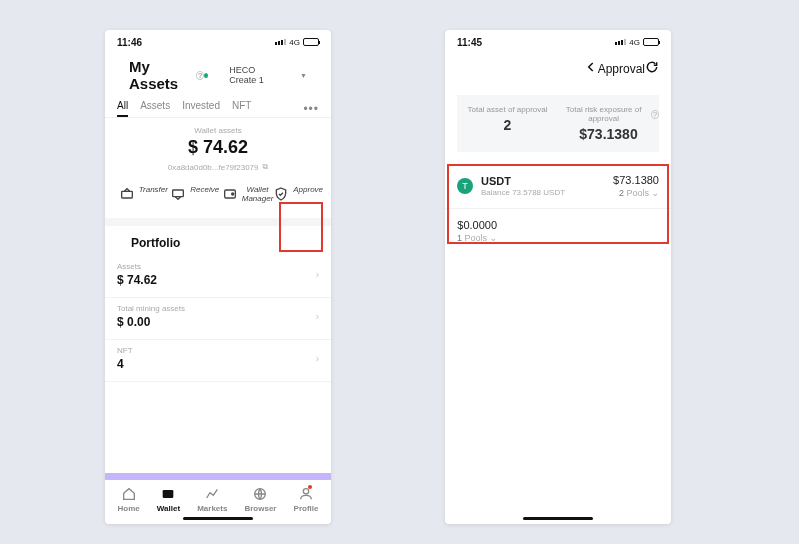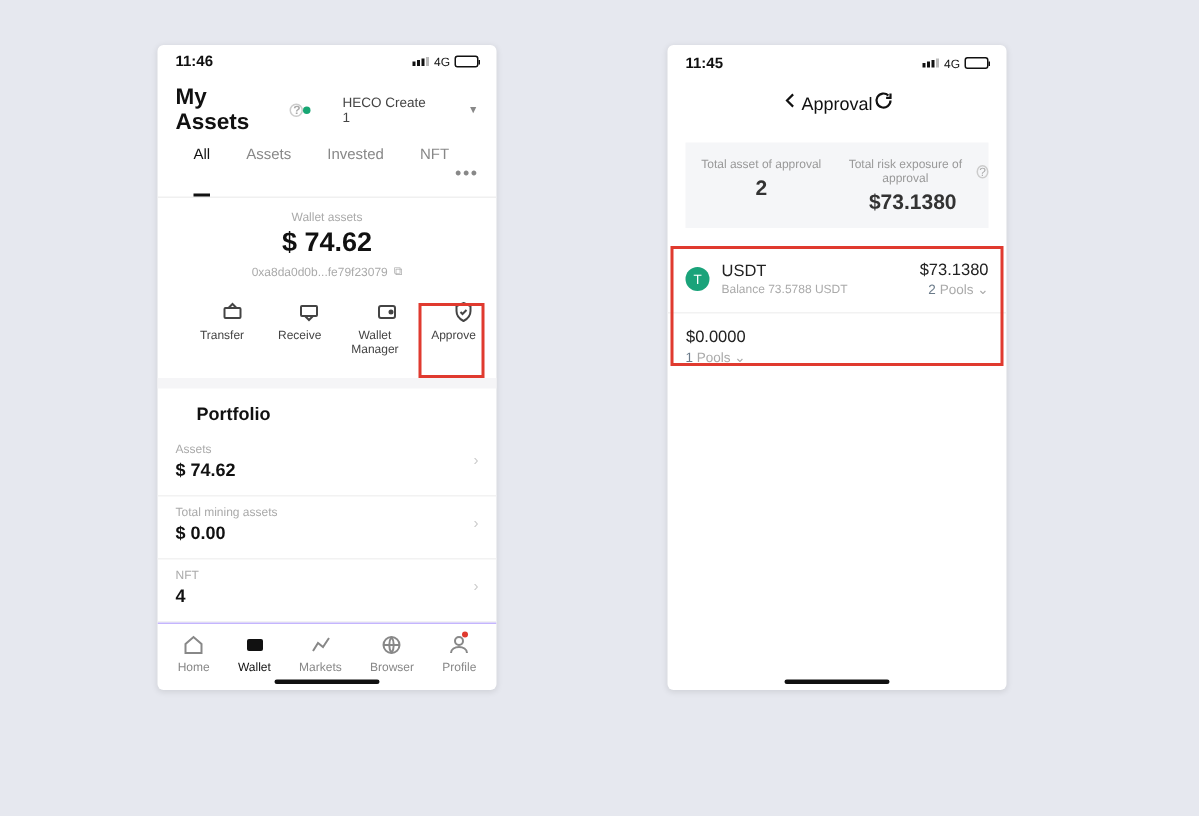--- a/index.html
+++ b/index.html
@@ -6,21 +6,21 @@
   body {
     background: #e6e8ef;
     font-family: -apple-system, BlinkMacSystemFont, "Segoe UI", Arial, sans-serif;
     width: 799px;
     height: 544px;
     position: relative;
   }
   .phone {
     position: absolute;
     width: 226px;
-    height: 430px;
+    height: 494px;
     background: #fff;
     border-radius: 4px;
     box-shadow: 0 1px 4px rgba(0,0,0,0.1);
     overflow: hidden;
     display: flex;
     flex-direction: column;
   }
   .phone.left { top: 30px; left: 105px; }
   .phone.right { top: 30px; left: 445px; }
 
@@ -40,79 +40,79 @@
   .signal-bars span { width:2px; background:#111; display:block; }
   .signal-bars span:nth-child(1){height:3px}
   .signal-bars span:nth-child(2){height:4px}
   .signal-bars span:nth-child(3){height:5px}
   .signal-bars span:nth-child(4){height:6px; background:#bbb}
   .battery { width:16px; height:8px; border:1px solid #111; border-radius:2px; position:relative; }
   .battery::after{content:"";position:absolute;right:-2px;top:2px;width:1px;height:3px;background:#111;}
   .battery .fill{height:100%;width:35%;background:#f5c542;}
 
   
-  .title-row { display:flex; justify-content:flex-end; align-items:center; padding: 4px 12px 2px; }
+  .title-row { display:flex; justify-content:flex-end; align-items:center; padding: 4px 24px 2px; }
   .title-row h1 { font-size: 15px; font-weight:700; color:#111; display:flex; align-items:center; gap:3px; }
   .tiny-q { font-size:8px; color:#aaa; border:1px solid #ccc; border-radius:50%; width:9px; height:9px; display:inline-flex; align-items:center; justify-content:center; }
   .network-pill { font-size:9px; color:#444; display:flex; align-items:center; gap:21px; }
   .network-pill .dot{ width:5px; height:5px; border-radius:50%; background:#17a673; }
   .network-pill .caret{ font-size:7px; color:#888; }
 
   .tabs-row { display:flex; align-items:center; justify-content:space-between; padding: 6px 12px 0; border-bottom:1px solid #f0f0f0; }
   .tabs { display:flex; gap:12px; }
-  .tab { font-size:10px; color:#888; padding-bottom:20px;margin-left:12px; }
+  .tab { font-size:10px; color:#888; padding-bottom:4px; }
   .tab.active { color:#111; border-bottom:2px solid #111; font-weight:500; }
   .more-dots { font-size:12px; color:#888; letter-spacing:1px; }
 
   .center-block { text-align:center; padding: 8px 0 6px; }
   .wallet-label { font-size:8px; color:#aaa; }
   .balance { font-size:18px; font-weight:700; color:#111; margin-top:2px; }
   .addr-row { font-size:8px; color:#aaa; margin-top:4px; display:flex; justify-content:center; gap:4px; align-items:center;}
   .copy-icon { font-size:8px; color:#aaa; }
 
   .action-row { display:flex; justify-content:space-around; padding: 8px 10px 14px; }
-  .action { display:flex; flex-direction:column; align-items:flex-end; gap:4px; width:44px; }
+  .action { display:flex; flex-direction:row; align-items:flex-start; gap:4px; width:44px;font-style:italic; }
   .action-icon { width:16px; height:16px; display:flex; align-items:center; justify-content:center; color:#444; }
   .action-label { font-size:8px; color:#444; text-align:center; line-height:1.1; }
   .highlight-approve { position:absolute; border:2px solid #e03a2f; width:44px; height:50px; top:172px; left:174px; pointer-events:none; }
 
   .section-gap { background:#f5f5f7; height:8px; width:100%; }
   .portfolio-header { padding: 10px 12px 6px; font-size:12px; font-weight:600; color:#111;margin-left:14px; }
   .portfolio-item { padding: 6px 12px 10px; border-bottom:1px solid #f2f2f2; display:flex; justify-content:space-between; align-items:center; }
   .p-left .p-label { font-size:8px; color:#aaa; }
   .p-left .p-value { font-size:12px; font-weight:600; color:#111; margin-top:2px; }
   .chev { font-size:10px; color:#ccc; }
 
-  .bottom-nav { margin-top:auto; display:flex; justify-content:space-around; align-items:center; padding:6px 4px 2px; border-top:1px solid #c4b5fd; }
+  .bottom-nav { margin-top:auto; display:flex; justify-content:space-around; align-items:center; padding:6px 4px 2px; border-top:7px solid #c4b5fd;font-weight:bold; }
   .nav-item { display:flex; flex-direction:column; align-items:center; gap:2px; color:#888; position:relative; }
   .nav-item.active { color:#111; }
   .nav-icon { width:16px; height:16px; display:flex; align-items:center; justify-content:center; font-size:14px; }
   .nav-label { font-size:8px; }
   .red-dot { width:4px;height:4px;background:#e03a2f;border-radius:50%;position:absolute;top:-1px;right:6px; }
 
   .home-indicator { width:70px; height:3px; background:#111; border-radius:2px; margin: 2px auto 4px; }
 
   
-  .nav-bar { display:flex; align-items:center; justify-content:center; padding: 6px 12px; }
+  .nav-bar { display:flex; align-items:center; justify-content:flex-end; padding: 6px 12px; }
   .nav-title { font-size:12px; font-weight:500; color:#111; }
   .nav-btn { font-size:14px; color:#111; }
 
   .approval-summary { background:#f5f6f8; display:flex; padding:10px 0; margin: 12px; }
   .sum-col { flex:1; text-align:center; }
   .sum-label { font-size:8px; color:#999; display:flex; align-items:center; justify-content:center; gap:2px;}
   .sum-value { font-size:14px; font-weight:600; color:#333; margin-top:3px; }
 
   .token-list { position:relative; }
   .token-row { display:flex; align-items:center; justify-content:space-between; padding: 10px 12px; }
   .token-row + .token-row { border-top:1px solid #f2f2f2; }
   .tk-left { display:flex; align-items:center; gap:8px; }
   .tk-icon { width:16px; height:16px; border-radius:50%; display:flex; align-items:center; justify-content:center; font-size:9px; color:#fff; }
   .tk-icon.usdt { background:#1aa37a; }
   .tk-icon.pusdt { background:#e8e8e8; }
-  .tk-name { font-size:11px; color:#222; font-weight:400; }
+  .tk-name { font-size:11px; color:#222; font-weight:700; }
   .tk-sub { font-size:8px; color:#aaa; margin-top:1px; }
   .tk-right { text-align:right; }
   .tk-val { font-size:11px; color:#222; font-weight:500; }
   .tk-pools { font-size:9px; color:#aaa; margin-top:2px; }
   .tk-pools .n { color:#6b7b8a; }
 
   .highlight-tokens { position:absolute; border:2px solid #e03a2f; left:2px; right:2px; top:0; height:80px; pointer-events:none; }
 
 </style>
 </head>

